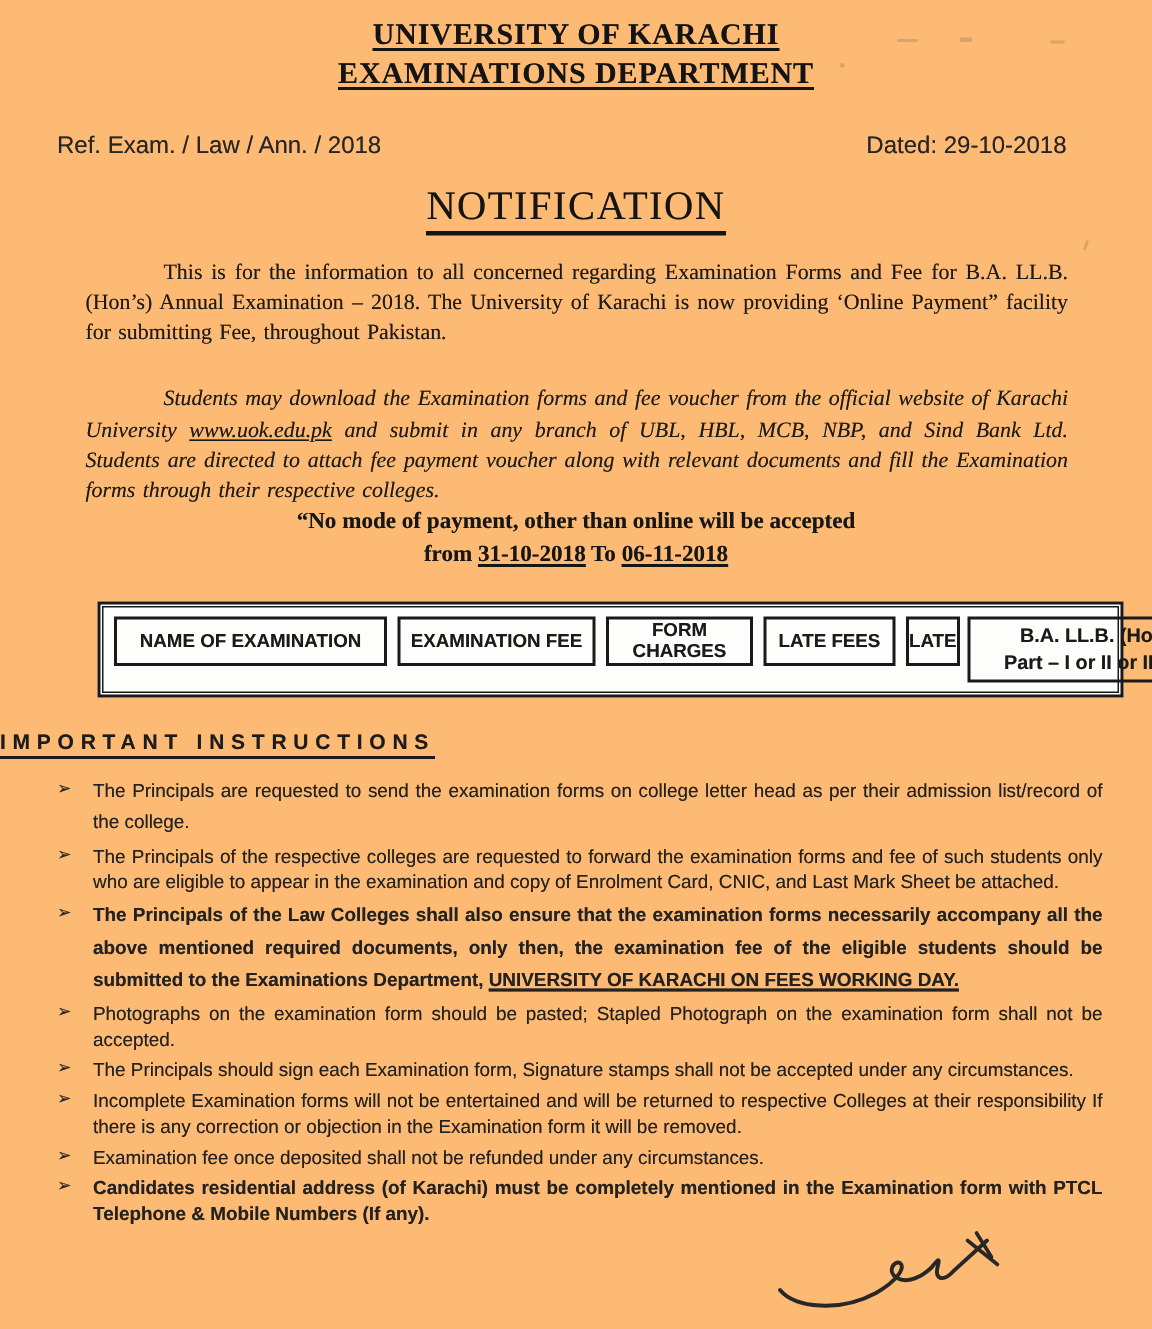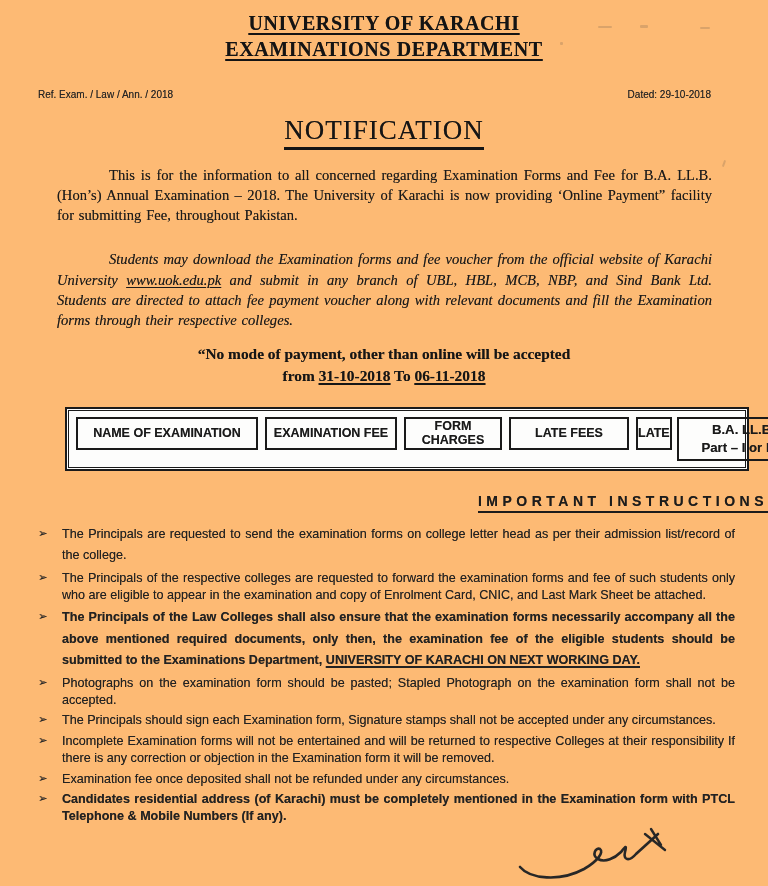--- a/index.html
+++ b/index.html
@@ -23,60 +23,60 @@
     text-decoration:underline;
     text-decoration-thickness:2px;
     text-underline-offset:3px;
     line-height:1.3;
   }
   
   .ref-row {
     display:flex; justify-content:space-between; align-items:baseline;
     margin:27px 57px 0 38px;
     font-family:"Liberation Sans", sans-serif;
-    font-size:10px; color:#262626;
+    font-size:16px; color:#262626;
   }
   
   .notif-title { text-align:center; margin-top:15px; }
   .notif-title span {
     font-weight:normal; font-size:27px; letter-spacing:1px; color:#151515;
     border-bottom:3px solid #151515; padding-bottom:1px; display:inline-block;
   }
   
   .body-para {
     margin:15px 56px 0 57px;
     font-size:14.6px; line-height:1.38;
     text-align:justify; text-indent:52px;
     color:#1b1b1b; word-spacing:1.2px;
   }
   .body-para + .body-para { margin-top:24px;font-style:italic; }
   .website-link { text-decoration:underline; text-underline-offset:2px; }
   
   .payment-notice {
-    margin-top:13px; text-align:center;
+    text-align:center;
     font-weight:bold; font-size:15.4px; line-height:1.42; color:#161616;
   }
   .payment-notice .und {
     text-decoration:underline; text-decoration-thickness:1.5px; text-underline-offset:2px;
   }
   
   .fee-table { margin:20px 0 0 65px; width:684px; border:2px solid #1a1a1a; padding:1px; background:#fdfdfc; }
   .fee-table-inner { border:1px solid #1a1a1a; padding:6px 7px; display:flex; flex-direction:row; gap:5px; }
   .t-row { display:flex; gap:7px; }
   .t-cell {
     border:2px solid #1a1a1a;
     display:flex; flex-direction:column; align-items:center; justify-content:center;
     text-align:center;
     font-family:"Liberation Sans", sans-serif; font-weight:bold; color:#1a1a1a;
   }
   .t-head .t-cell { height:33px; font-size:12.5px; }
   .t-data .t-cell { height:44px; font-size:13.2px; line-height:1.35; }
-  .col1{width:182px} .col2{width:132px} .col3{width:98px} .col4{width:120px} .col5{flex:1}
+  .col1{width:182px} .col2{width:132px} .col3{width:98px} .col4{width:88px} .col5{flex:1}
   
-  .instr-heading { text-align:right; margin-top:21px; }
+  .instr-heading { text-align:left; margin-top:21px; }
   .instr-heading span {
     font-family:"Liberation Sans", sans-serif; font-weight:bold; font-size:14px;
     letter-spacing:4.5px; color:#1c1c1c;
     border-bottom:2px solid #1c1c1c; padding-bottom:2px; display:inline-block;
   }
   .instructions-list { list-style:none; margin:11px 33px 0 38px; }
   .instructions-list li {
     display:flex; margin-bottom:4px;
     font-family:"Liberation Sans", sans-serif; font-size:12.6px; line-height:1.33;
     color:#222; text-align:justify;
@@ -155,21 +155,21 @@
       <li class="spaced">
       <span class="bullet">➢</span>
       <span class="txt"><span>The Principals are requested to send the examination forms on college letter head as per their admission list/record of the college.</span></span>
     </li>
       <li>
       <span class="bullet">➢</span>
       <span class="txt"><span>The Principals of the respective colleges are requested to forward the examination forms and fee of such students only who are eligible to appear in the examination and copy of Enrolment Card, CNIC, and Last Mark Sheet be attached.</span></span>
     </li>
       <li class="bold spaced">
       <span class="bullet">➢</span>
-      <span class="txt"><span>The Principals of the Law Colleges shall also ensure that the examination forms necessarily accompany all the above mentioned required documents, only then, the examination fee of the eligible students should be submitted to the Examinations Department,  </span><span class="instr-emph">UNIVERSITY OF KARACHI ON NEXT WORKING DAY.</span></span>
+      <span class="txt"><span>The Principals of the Law Colleges shall also ensure that the examination forms necessarily accompany all the above mentioned required documents, only then, the examination fee of the eligible students should be submitted to the Examinations Department,  </span><span class="instr-emph">UNIVERSITY OF KARACHI ON FEES WORKING DAY.</span></span>
     </li>
       <li>
       <span class="bullet">➢</span>
       <span class="txt"><span>Photographs on the examination form should be pasted; Stapled Photograph on the examination form shall not be accepted.</span></span>
     </li>
       <li>
       <span class="bullet">➢</span>
       <span class="txt"><span>The Principals should sign each Examination form, Signature stamps shall not be accepted under any circumstances.</span></span>
     </li>
       <li>

